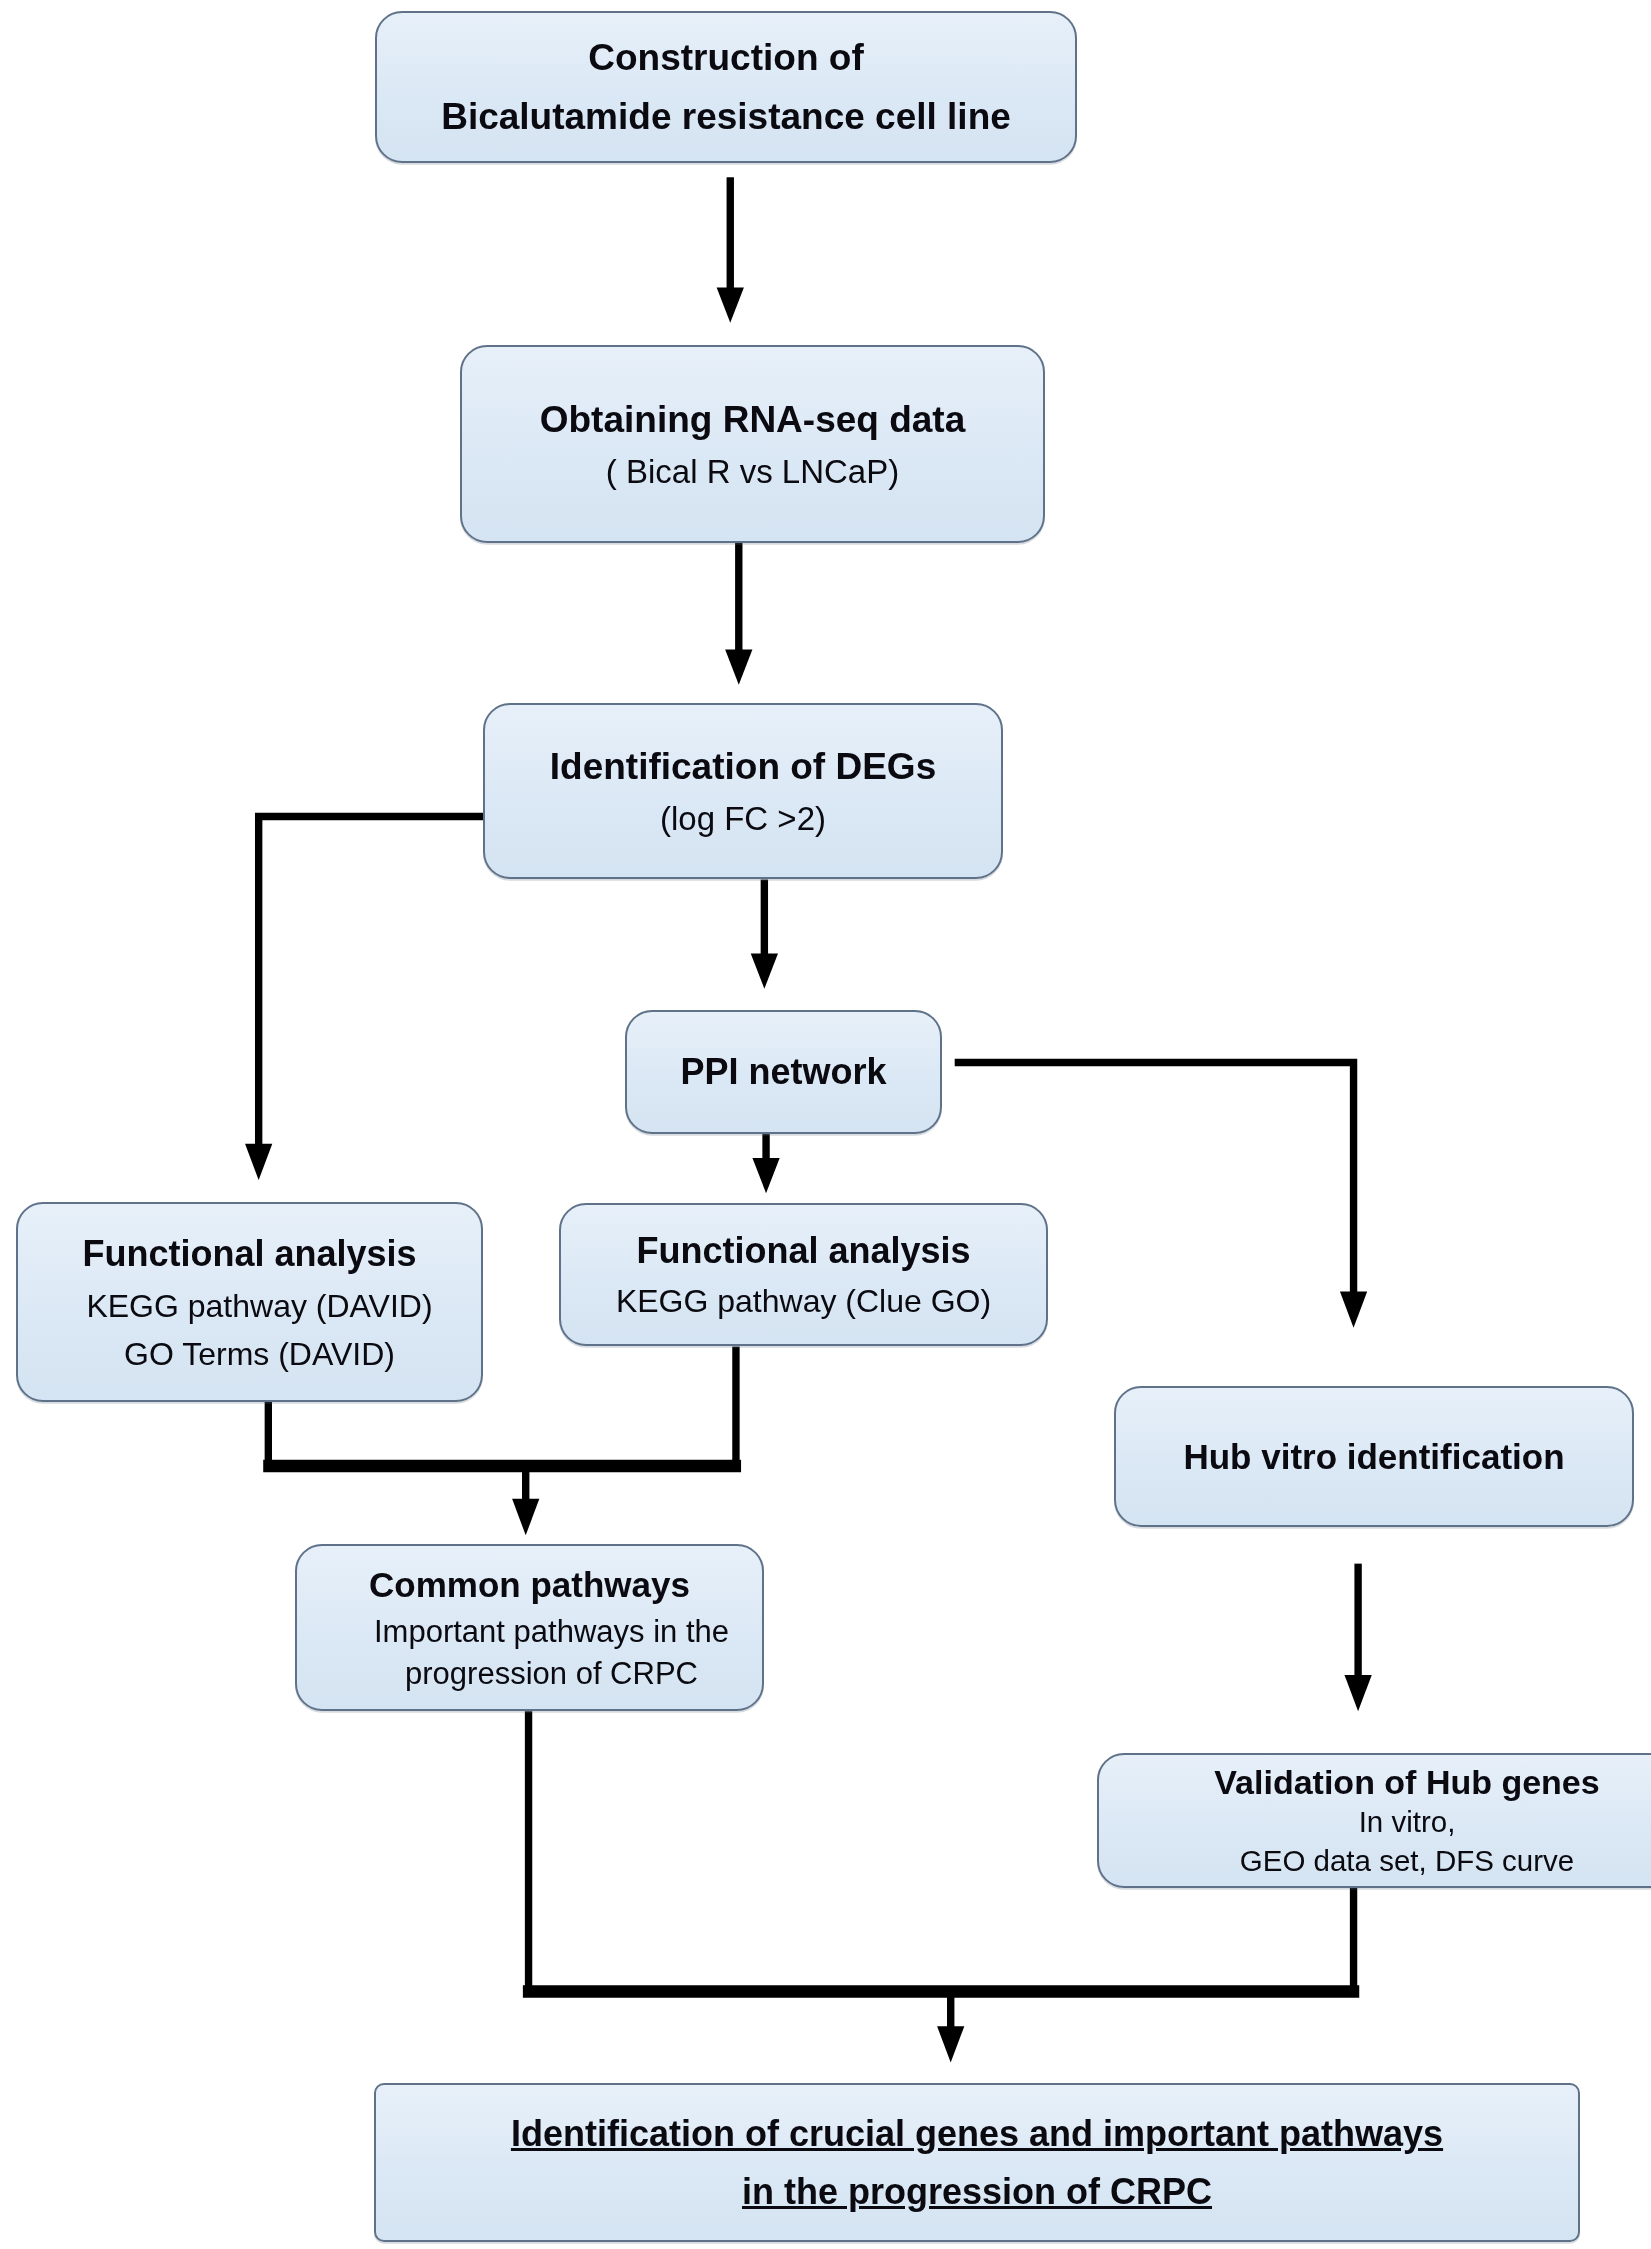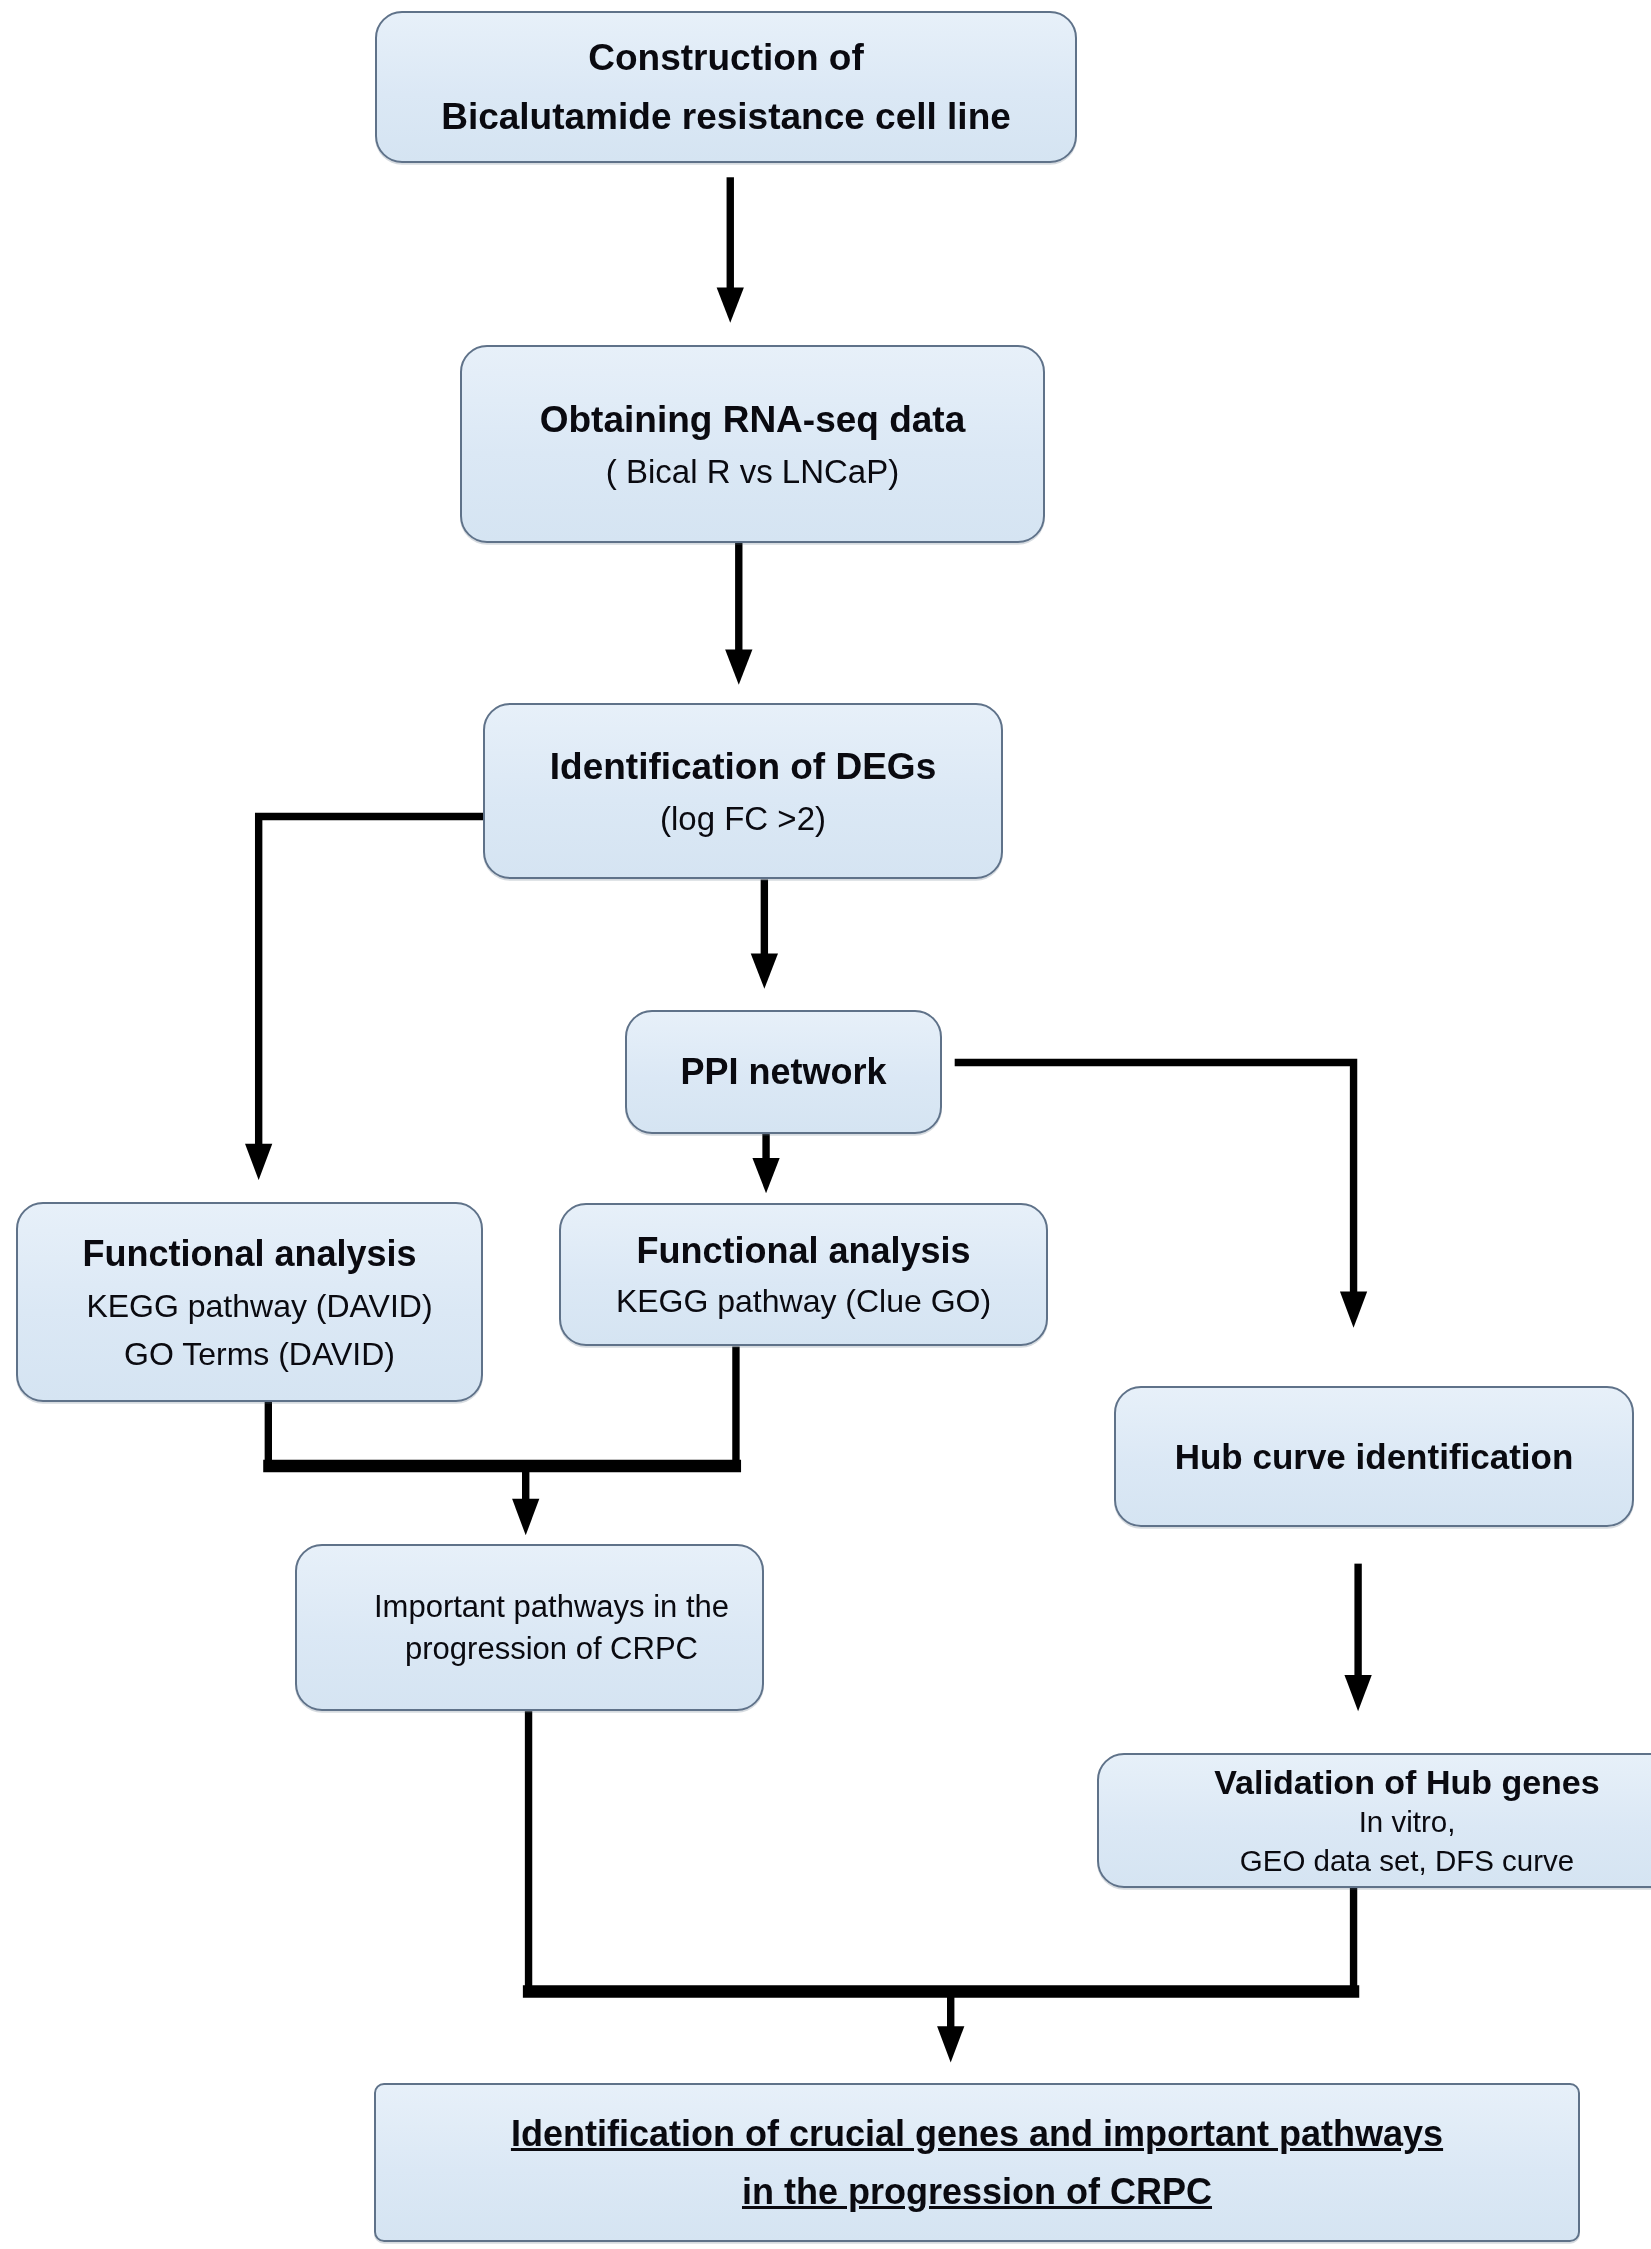--- a/index.html
+++ b/index.html
@@ -115,24 +115,25 @@
     <span class="sub">KEGG pathway (DAVID)</span>
     <span class="sub">GO Terms (DAVID)</span>
   </div>
 
   <div class="node" id="node-func-cluego" style="left:559px;top:1203px;width:489px;height:143px;">
     <span class="title">Functional analysis</span>
     <span class="sub">KEGG pathway (Clue GO)</span>
   </div>
 
   <div class="node" id="node-hub" style="left:1114px;top:1386px;width:520px;height:141px;">
-    <span class="title">Hub curve identification</span>
+    <span class="title">Hub vitro identification</span>
   </div>
 
   <div class="node" id="node-common" style="left:295px;top:1544px;width:469px;height:167px;">
+    <span class="title">Common pathways</span>
     <span class="sub">Important pathways in the</span>
     <span class="sub">progression of CRPC</span>
   </div>
 
   <div class="node" id="node-validation" style="left:1097px;top:1741px;width:620px;height:135px;margin-top:12px;">
     <span class="title">Validation of Hub genes</span>
     <span class="sub">In vitro,</span>
     <span class="sub">GEO data set, DFS curve</span>
   </div>
 

